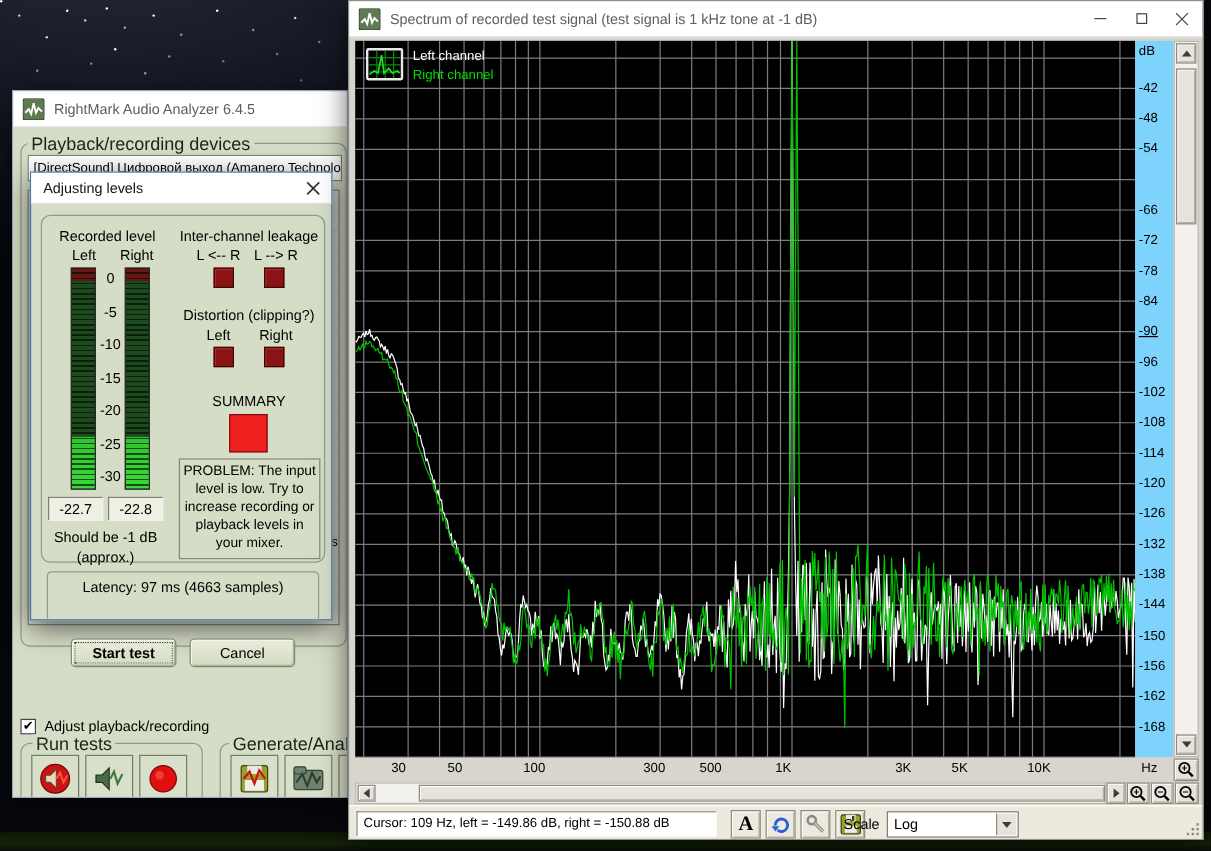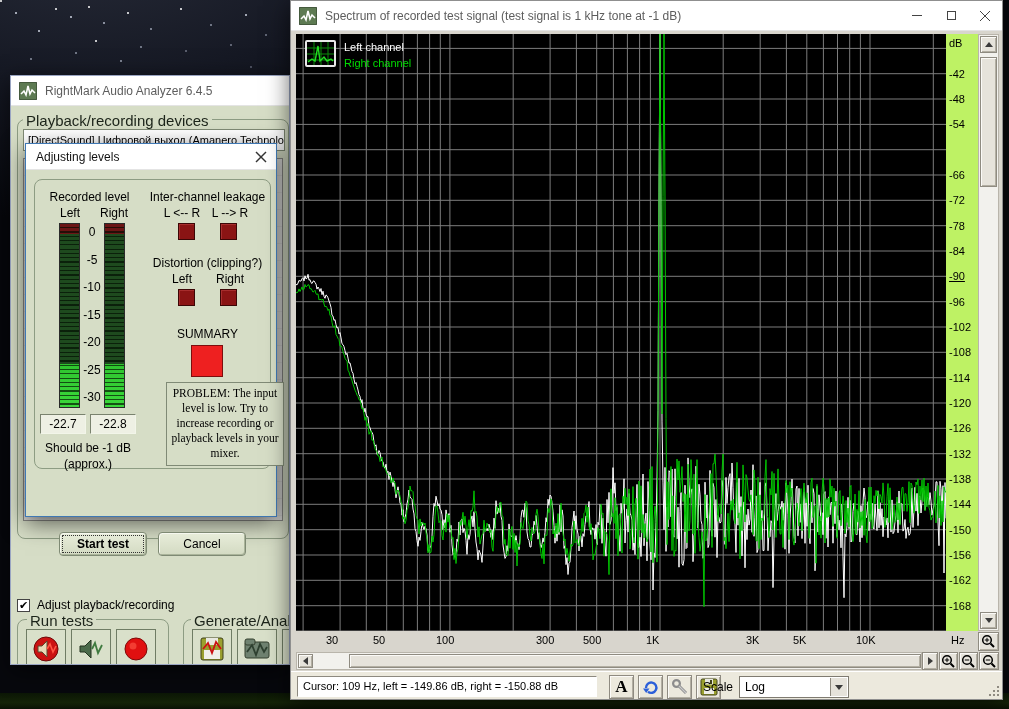--- a/index.html
+++ b/index.html
@@ -43,21 +43,21 @@
 .center{text-align:center;}
 #summarybox{position:absolute;width:32px;height:32px;background:#ee2020;border:1px solid #7d0d0d;}
 #problembox{position:absolute;border:1px solid #808a76;background:#d6ddc6;font-size:11.5px;color:#000;text-align:center;padding:3px 2px;line-height:1.3;}
 
 #specwin{left:290px;top:0;width:713px;height:700px;background:#d8d5cd;border:1px solid #8f8f8f;overflow:hidden;}
 #specwin .wbtn{width:34px;height:29px;display:flex;align-items:center;justify-content:center;}
 #plot{position:absolute;left:5px;top:33px;width:650px;height:597px;background:#000;}
 #plot svg{position:absolute;left:0;top:0;}
 .legend{position:absolute;left:48px;font-size:11px;white-space:nowrap;}
 #legendico{position:absolute;left:9px;top:6px;width:31px;height:27px;background:#000;border:2px solid #e8e8e8;border-radius:2px;}
-#dbaxis{position:absolute;left:655px;top:33px;width:32px;height:597px;background:#bef264;font-size:11px;color:#000;}
+#dbaxis{position:absolute;left:655px;top:33px;width:32px;height:597px;background:#7dd3fc;font-size:11px;color:#000;}
 #dbaxis span{position:absolute;left:3px;}
 #xaxis{position:absolute;left:5px;top:630px;width:650px;height:20px;font-size:11px;color:#000;}
 #xaxis span{position:absolute;top:3px;width:28px;margin-left:-14px;text-align:left;}
 .hzlbl{position:absolute;left:660px;top:633px;font-size:11px;color:#000;}
 
 .sbtrack{position:absolute;background:#f2f1ed;border:1px solid #b9b5ab;}
 .sbtn{position:absolute;background:#e6e3db;border:1px solid #8f8b81;box-shadow:inset 1px 1px 0 #fbfaf7,inset -1px -1px 0 #b3af a3;box-shadow:inset 1px 1px 0 #fbfaf7,inset -1px -1px 0 #b3afa3;display:flex;align-items:center;justify-content:center;}
 .thumb{position:absolute;background:#e6e3db;border:1px solid #8f8b81;box-shadow:inset 1px 1px 0 #fbfaf7,inset -1px -1px 0 #b3afa3;}
 .tri{width:0;height:0;}
 .tri.up{border-left:4px solid transparent;border-right:4px solid transparent;border-bottom:5px solid #3a3a3a;}
@@ -197,22 +197,25 @@
       <div class="ind" style="left:194px;top:53px;"></div>
 
       <span class="lbl center" style="left:118px;top:86px;width:127px;">Distortion (clipping?)</span>
       <span class="lbl center" style="left:130px;top:102px;width:52px;">Left</span>
       <span class="lbl center" style="left:178px;top:102px;width:52px;">Right</span>
       <div class="ind" style="left:152px;top:119px;"></div>
       <div class="ind" style="left:194px;top:119px;"></div>
 
       <span class="lbl center" style="left:118px;top:157px;width:127px;">SUMMARY</span>
       <div id="summarybox" style="left:165px;top:175px;"></div>
-      <div id="problembox" style="left:140px;top:212px;width:118px;height:84px;font-family:Liberation Serif, serif;">PROBLEM: The input level is low. Try to increase recording or playback levels in your mixer.</div>
-
+      <div id="problembox" style="left:123px;top:212px;width:118px;height:84px;">PROBLEM: The input level is low. Try to increase recording or playback levels in your mixer.</div>
+
+      <div class="groupbox" style="left:13px;top:306px;width:227px;height:42px;border-radius:4px;">
+        <span class="lbl center" style="left:0;top:5px;width:100%;">Latency: 97 ms (4663 samples)</span>
+      </div>
 
       <div class="btn3d" style="left:33px;top:362px;width:88px;height:24px;font-weight:bold;outline:1px dotted #333;outline-offset:-4px;">Start test</div>
       <div class="btn3d" style="left:132px;top:362px;width:88px;height:24px;">Cancel</div>
     </div>
   </div>
 
   <div class="win" id="specwin">
     <div class="titlebar">
       <svg class="appico" viewBox="0 0 18 18">
           <rect x="0" y="0" width="18" height="18" rx="2" fill="#5d7a52" stroke="#2e3d28"></rect>

